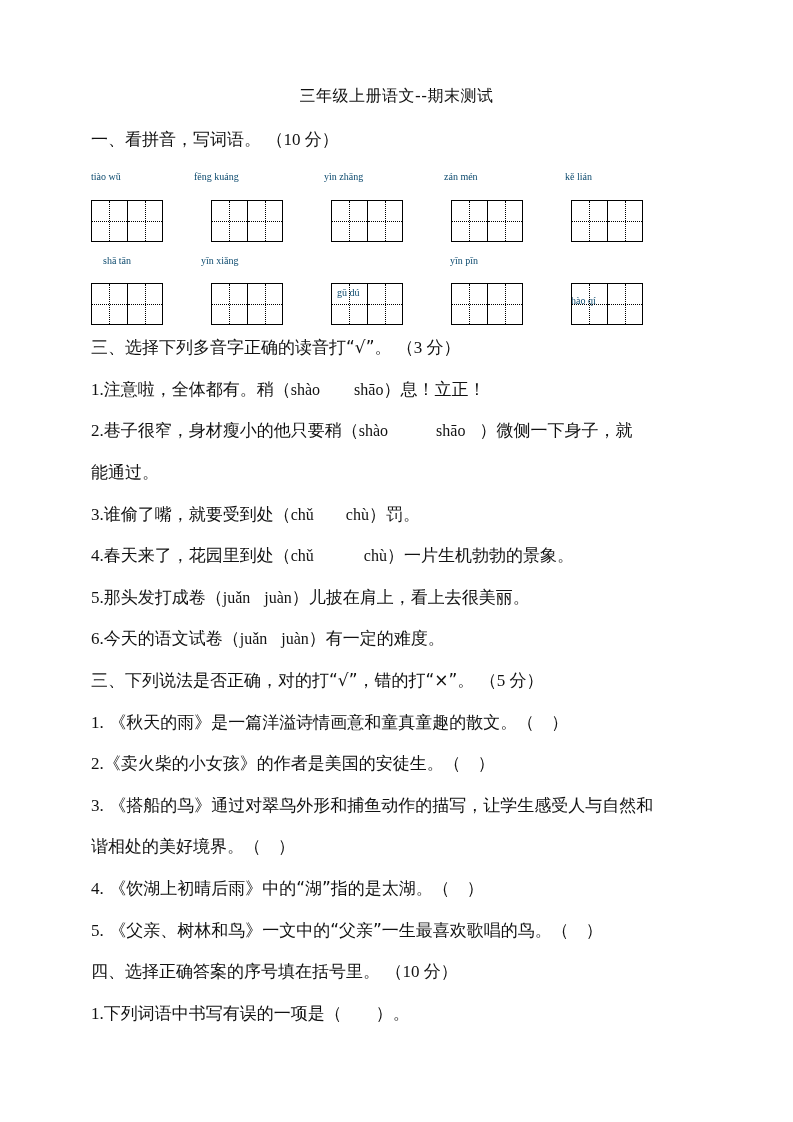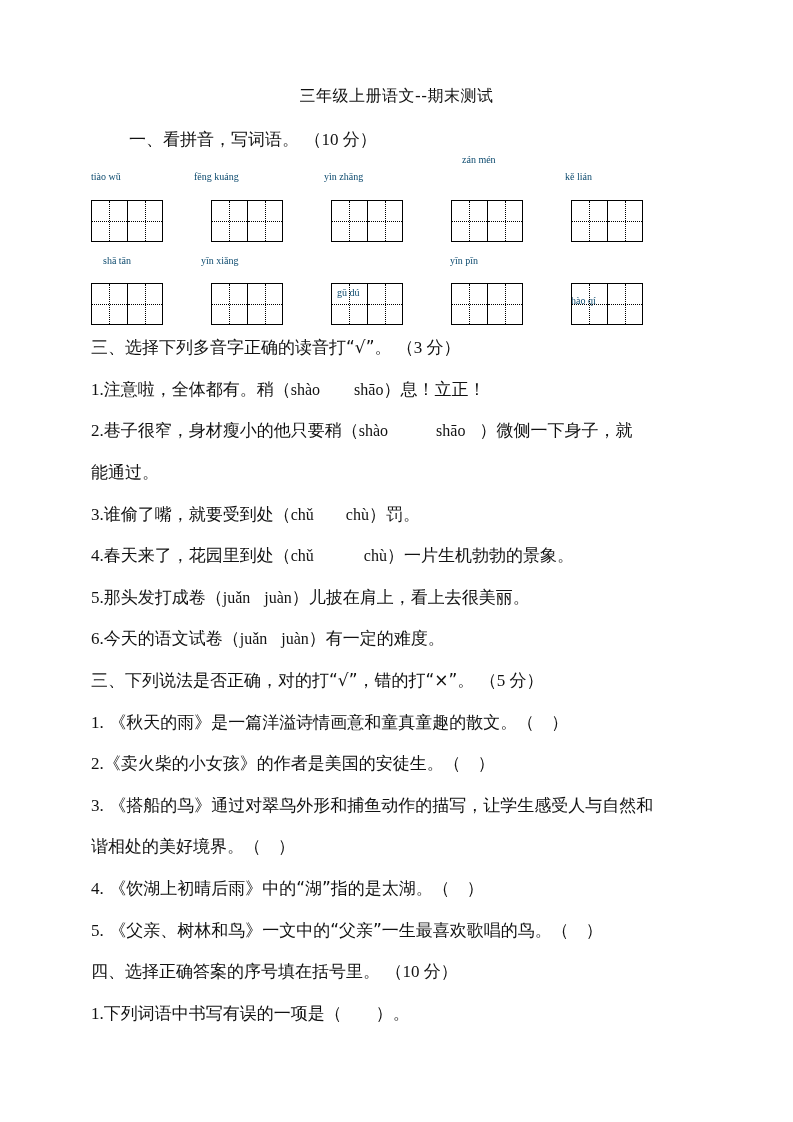--- a/index.html
+++ b/index.html
@@ -41,29 +41,29 @@
     border-top: 1px dotted #000;
   }
   .gap { display: inline-block; }
   .paren { font-family: "Liberation Serif", serif; }
 </style>
 </head>
 <body>
 
 <div class="title">三年级上册语文--期末测试</div>
 
-<div class="line" style="top:127px;margin-left:38px;">
+<div class="line" style="top:127px;">
   <span>一、看拼音，写词语。</span>
   <span class="score">（10 分）</span>
 </div>
 
 <div class="pinyin" style="left:91px; top:171px;">tiào wǔ</div>
 <div class="pinyin" style="left:194px; top:171px;">fēng kuáng</div>
 <div class="pinyin" style="left:324px; top:171px;">yìn zhāng</div>
-<div class="pinyin" style="left:444px; top:154px;margin-left:18px;">zán mén</div>
+<div class="pinyin" style="left:444px; top:171px;">zán mén</div>
 <div class="pinyin" style="left:565px; top:171px;">kě lián</div>
 
 <div class="tian" style="left:91px; top:200px;">
     <div class="cell"></div>
     <div class="cell"></div>
   </div>
 <div class="tian" style="left:211px; top:200px;">
     <div class="cell"></div>
     <div class="cell"></div>
   </div>

